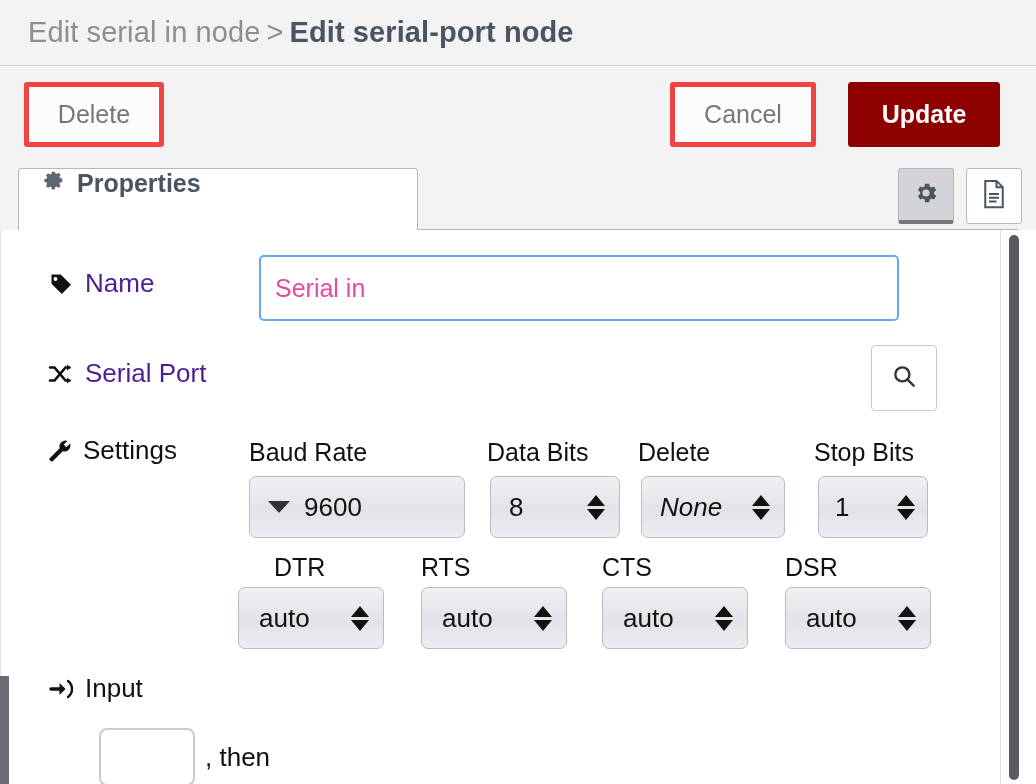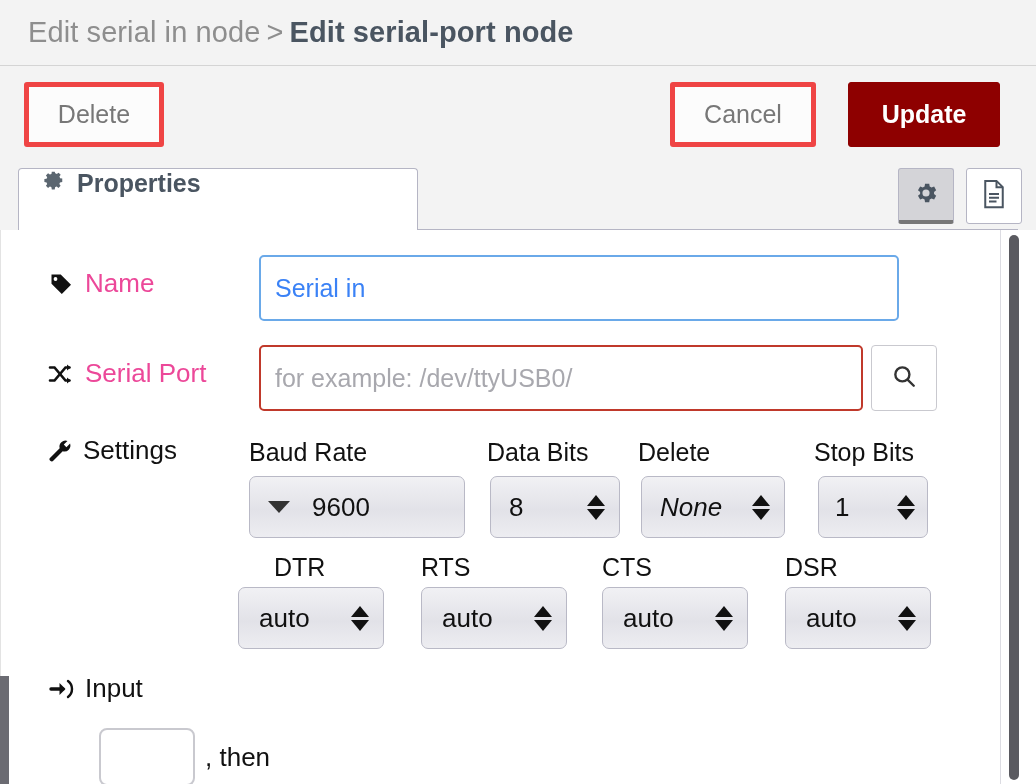--- a/index.html
+++ b/index.html
@@ -117,35 +117,35 @@
     left: 0; top: 230px;
     width: 1036px; height: 554px;
     background: #fff;
     border-left: 1px solid #e3e3e3;
     overflow: hidden;
   }
 
   .row-label {
     position: absolute;
     display: flex; align-items: center;
-    font-size: 26px; color: #ec4899;
+    font-size: 26px; color: #4c1d95;
     white-space: nowrap;
   }
   .row-label .lbl-ico {
     width: 28px; height: 26px;
     margin-right: 10px;
     display: flex; align-items: center; justify-content: center;
     color: #111;
   }
 
   input.text-field {
     position: absolute;
     font-family: "Liberation Sans", sans-serif;
     font-size: 25px;
-    color: #3b82f6;
+    color: #ec4899;
     padding: 0 14px;
     border-radius: 5px;
     background: #fff;
     outline: none;
   }
   input.text-field::placeholder { color: #a8a8ae; }
   .field-focus { border: 2px solid #6aa9e9; }
   .field-error { border: 2px solid #c0392b; }
 
   .icon-btn-search {
@@ -168,21 +168,21 @@
     height: 62px;
     border: 1px solid #b9b9c6;
     border-radius: 7px;
     background: linear-gradient(#f1f1f4, #e2e2e8 55%, #ededf1);
     display: flex; align-items: center;
     cursor: pointer;
     user-select: none;
   }
   .sel-text {
     font-size: 26px; color: #111;
-    flex: 1; white-space: nowrap; overflow: hidden; margin-left: 8px;
+    flex: 1; white-space: nowrap; overflow: hidden;
   }
   .sel-spin {
     display: flex; flex-direction: column; align-items: center;
     justify-content: center; gap: 3px;
     margin-right: 14px;
   }
   .tri-up, .tri-dn {
     width: 0; height: 0;
     border-left: 9px solid transparent;
     border-right: 9px solid transparent;
@@ -310,21 +310,20 @@
       <span class="lbl-ico">
         <svg width="26" height="22" viewBox="0 0 26 22" fill="none" stroke="#111" stroke-width="2.6" stroke-linecap="round" aria-hidden="true">
           <path d="M2 4.5h4.5l11 13h4"></path>
           <path d="M2 17.5h4.5l11-13h4"></path>
           <path d="M19 1.5l3.6 3-3.6 3" fill="#111" stroke="none"></path>
           <path d="M19 14.5l3.6 3-3.6 3" fill="#111" stroke="none"></path>
         </svg>
       </span>
       <span>Serial Port</span>
     </div>
-    <input class="text-field field-error" style="left: 258px; width: 604px; height: 66px; top: 115px;" placeholder="for example: /dev/ttyUSB0/">
     <div class="icon-btn-search" style="left:870px; top:115px;">
       <span>
         <svg width="26" height="26" viewBox="0 0 24 24" fill="none" stroke="#333" stroke-width="2.2" stroke-linecap="round" aria-hidden="true">
           <circle cx="10.5" cy="10.5" r="6.5"></circle>
           <path d="M15.5 15.5L21 21"></path>
         </svg>
       </span>
     </div>
 
     <div class="section-head" style="left:46px; top:205px;">

